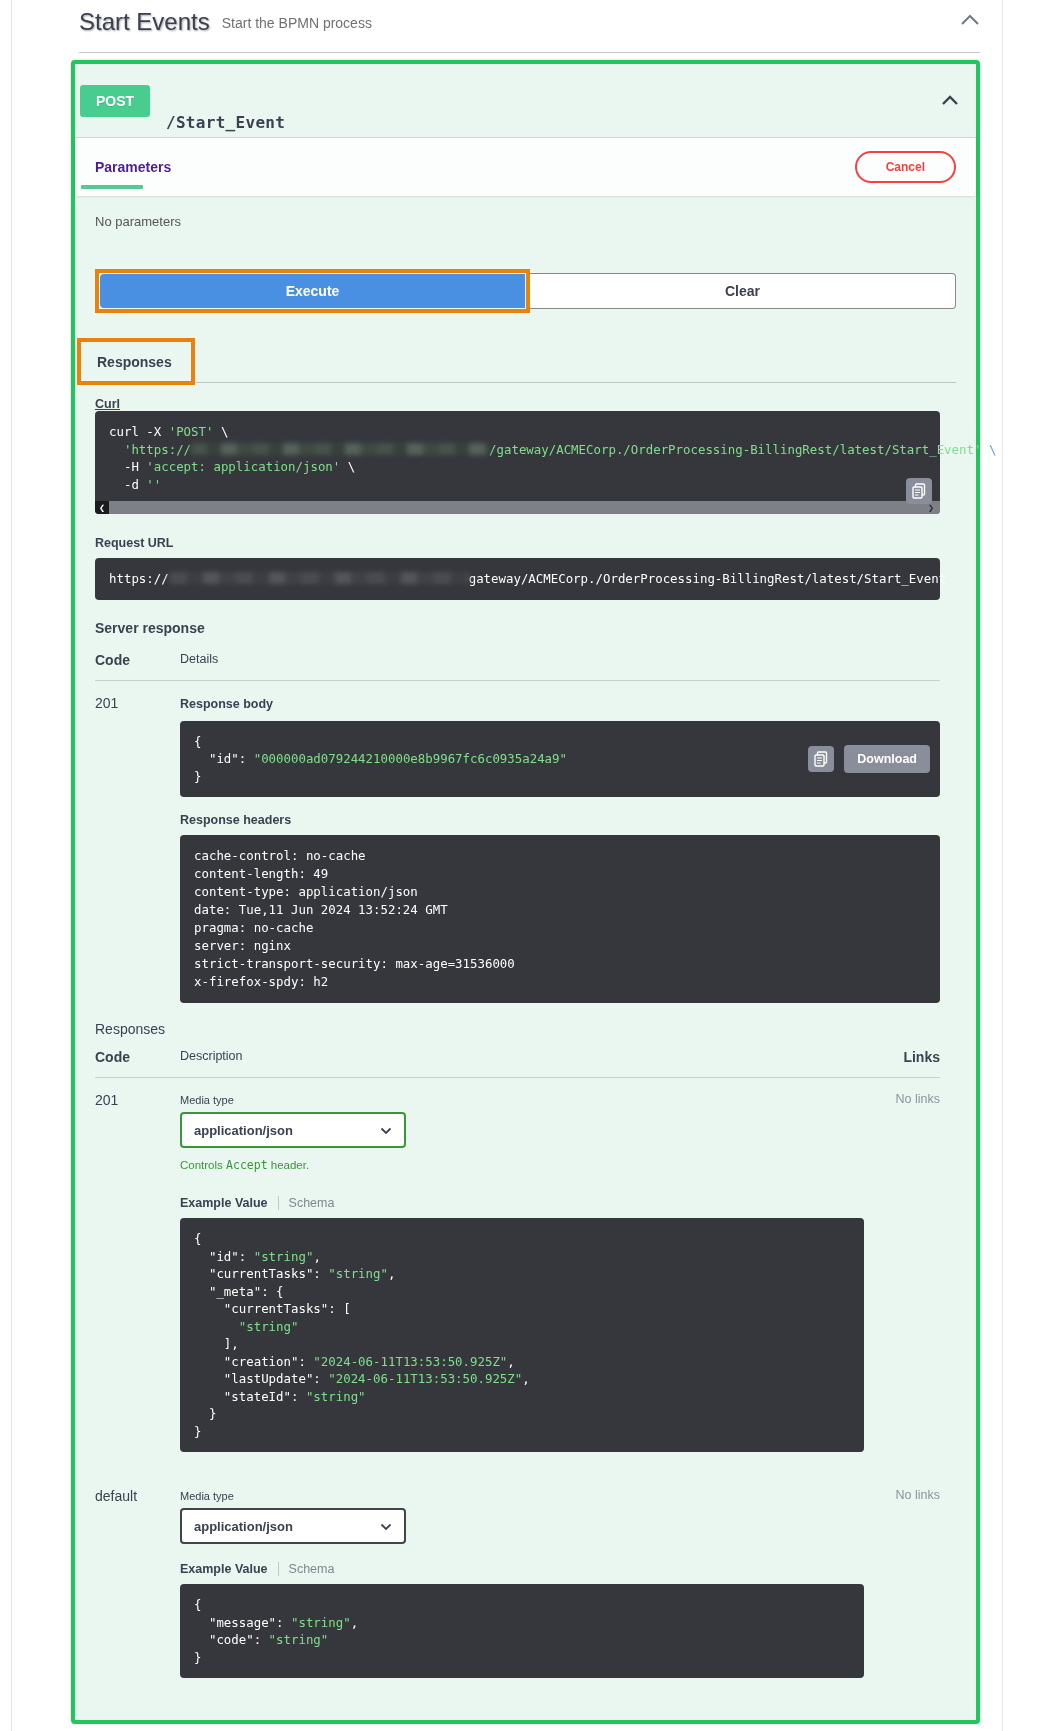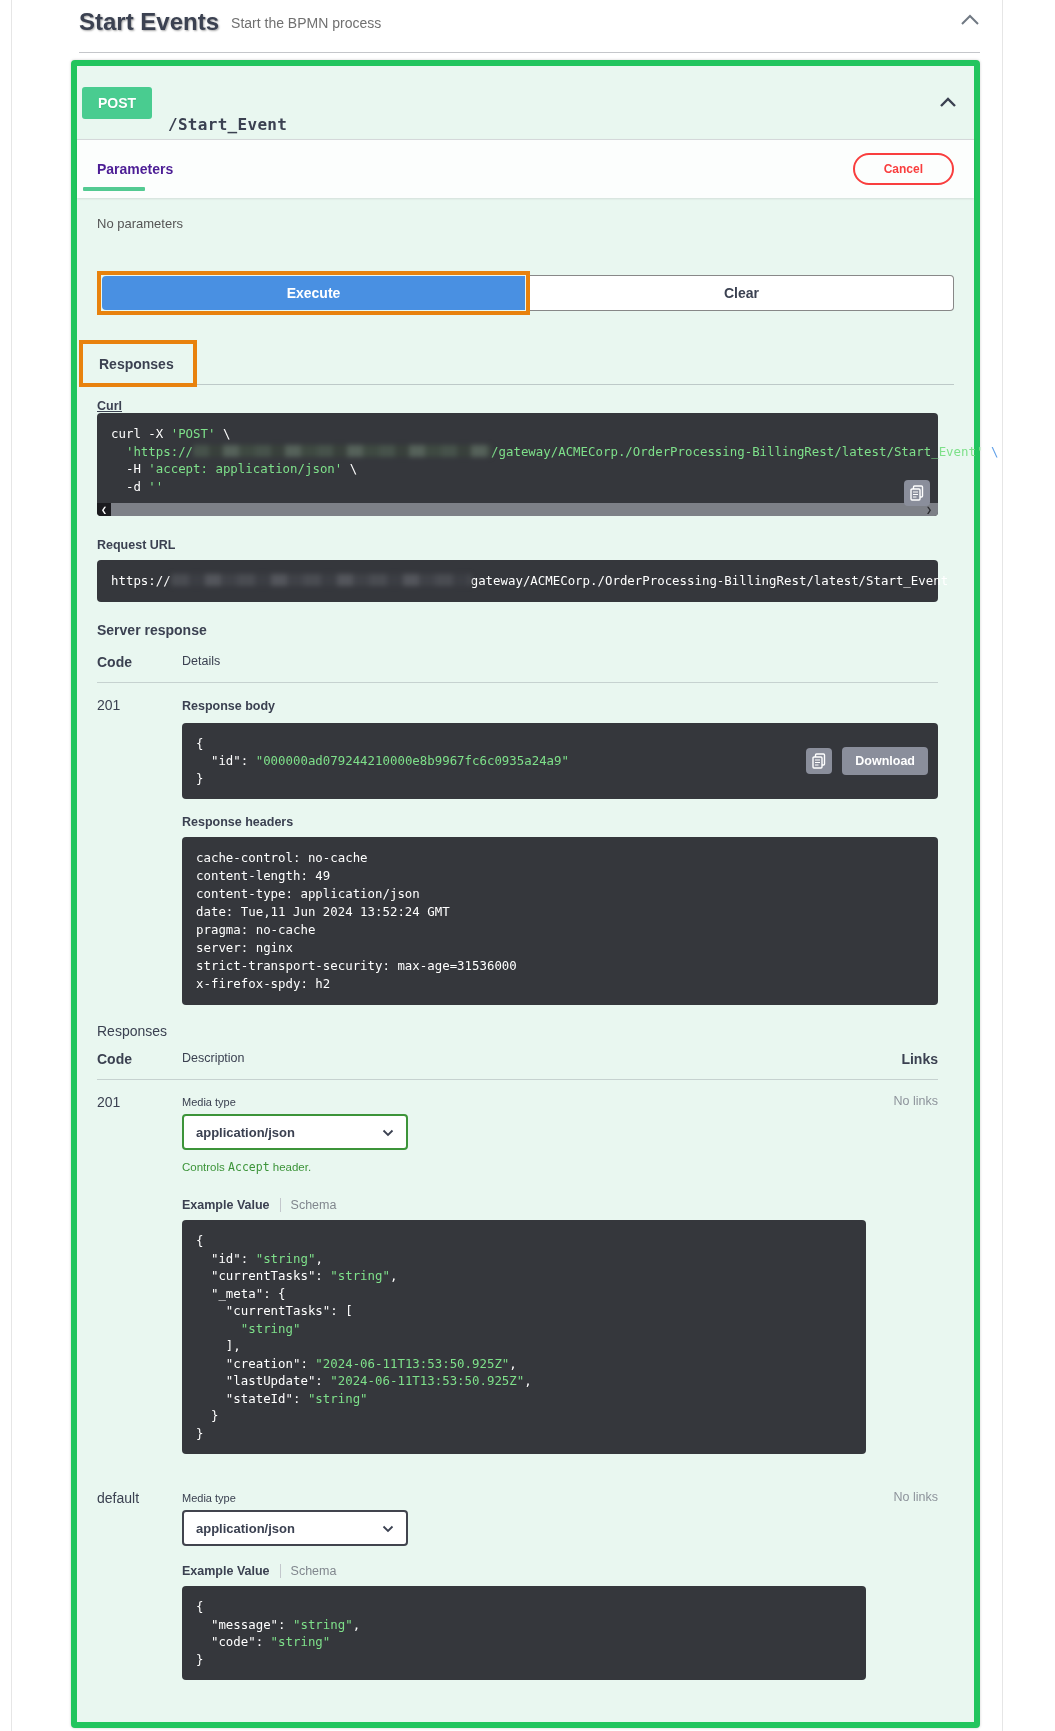--- a/index.html
+++ b/index.html
@@ -16,31 +16,31 @@
   }
 
   
   .section-header {
     margin:8px 22px 0 67px;
     padding-bottom:16px;
     border-bottom:1px solid rgba(59,65,81,.3);
     display:flex; align-items:flex-start;
   }
   .section-title {
-    font-size:24px; font-weight:bold; color:#3b4151;
+    font-size:24px; font-weight:normal; color:#3b4151;
     text-shadow:1px 1px 2px rgba(0,0,0,.35);
     line-height:28px;
   }
   .section-subtitle { font-size:14px; color:#707070; margin-left:12px; margin-top:7px; }
   .section-chevron { margin-left:auto; margin-top:4px; cursor:pointer; }
 
   
   .opblock {
     margin:7px 22px 0 59px;
-    border:6px solid #22c55e; border-radius:4px;
+    border:4px solid #22c55e; border-radius:4px;
     background:#e9f7f0;
     box-shadow:0 0 3px rgba(0,0,0,.19);
     padding-bottom:36px;
   }
   .opblock-summary {
     display:flex; align-items:center; padding:5px; cursor:pointer;
   }
   .method-badge {
     background:#49cc90; color:#fff; font-weight:bold; font-size:14px;
     padding:8px 0; width:70px; text-align:center; border-radius:3px;

